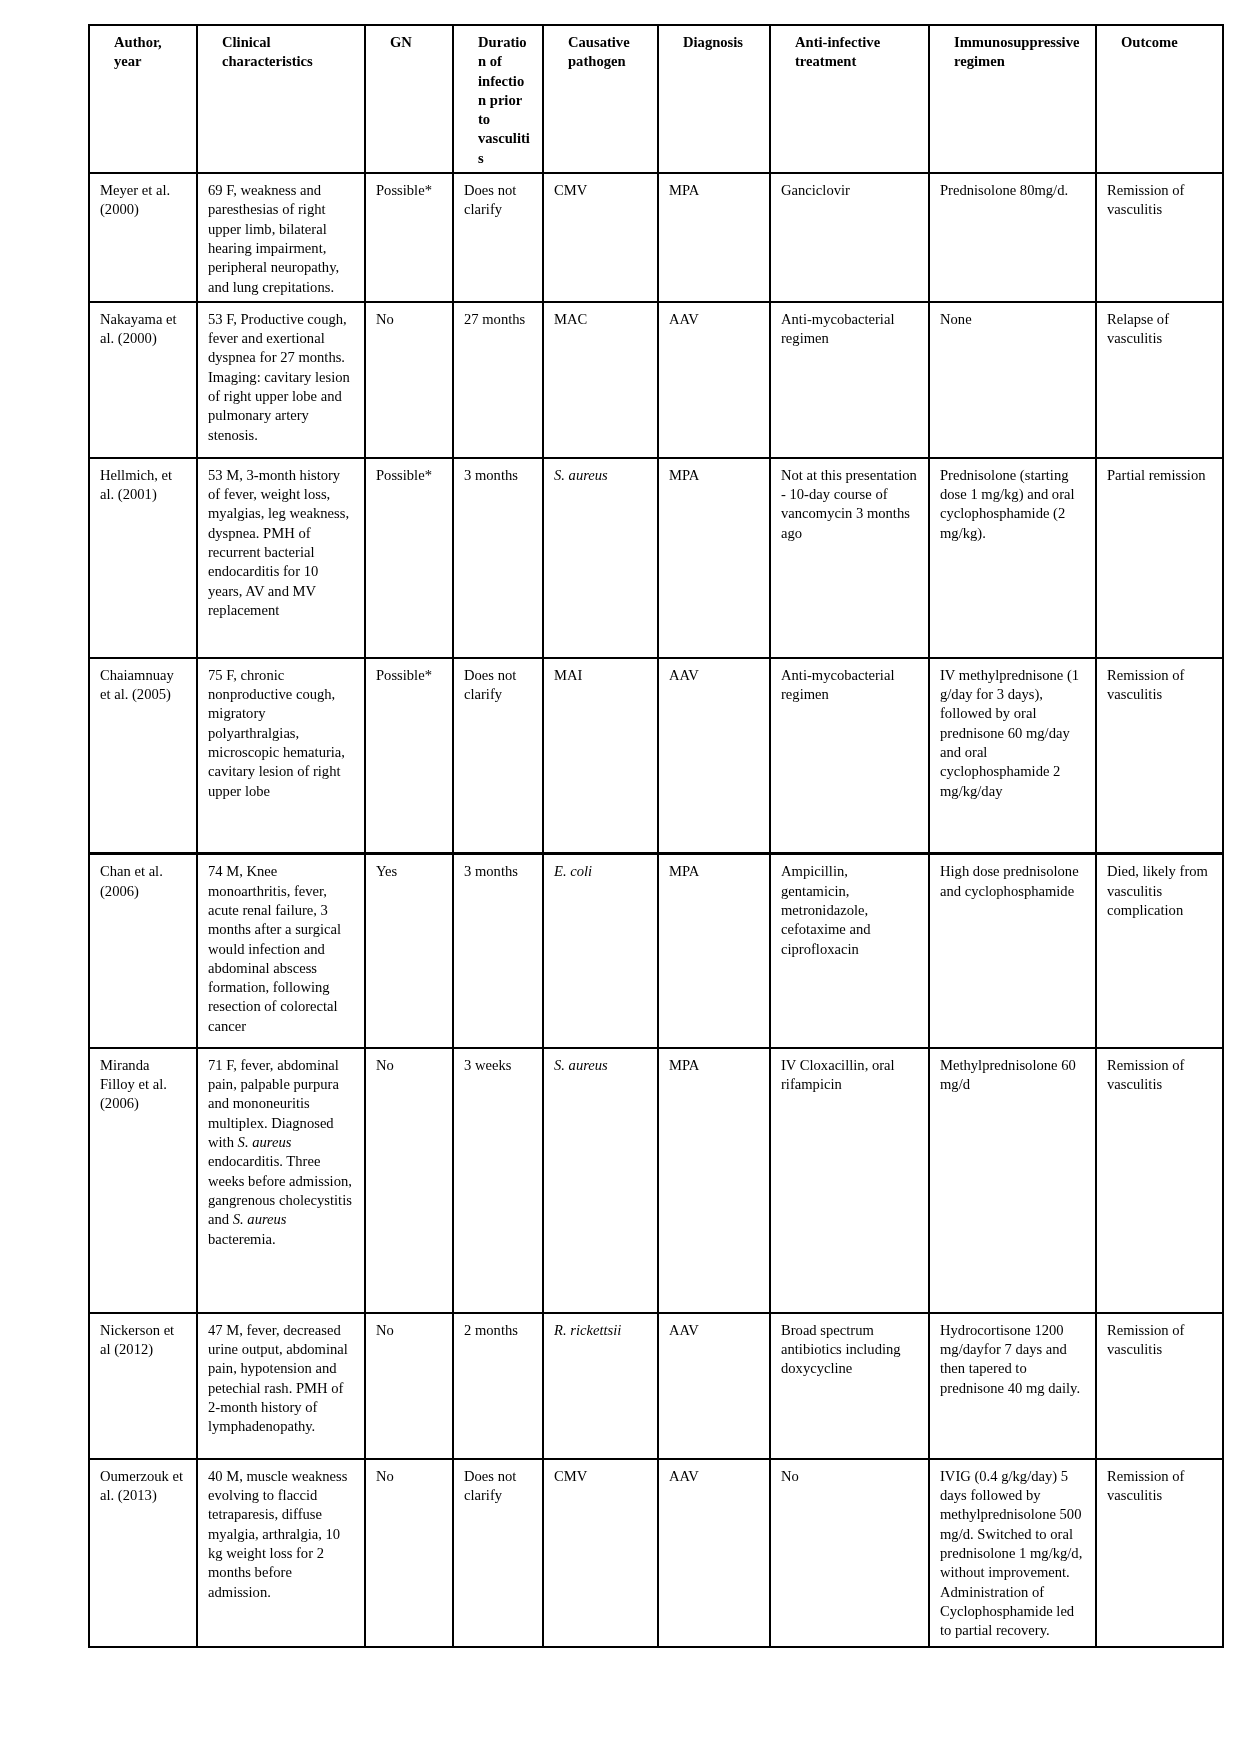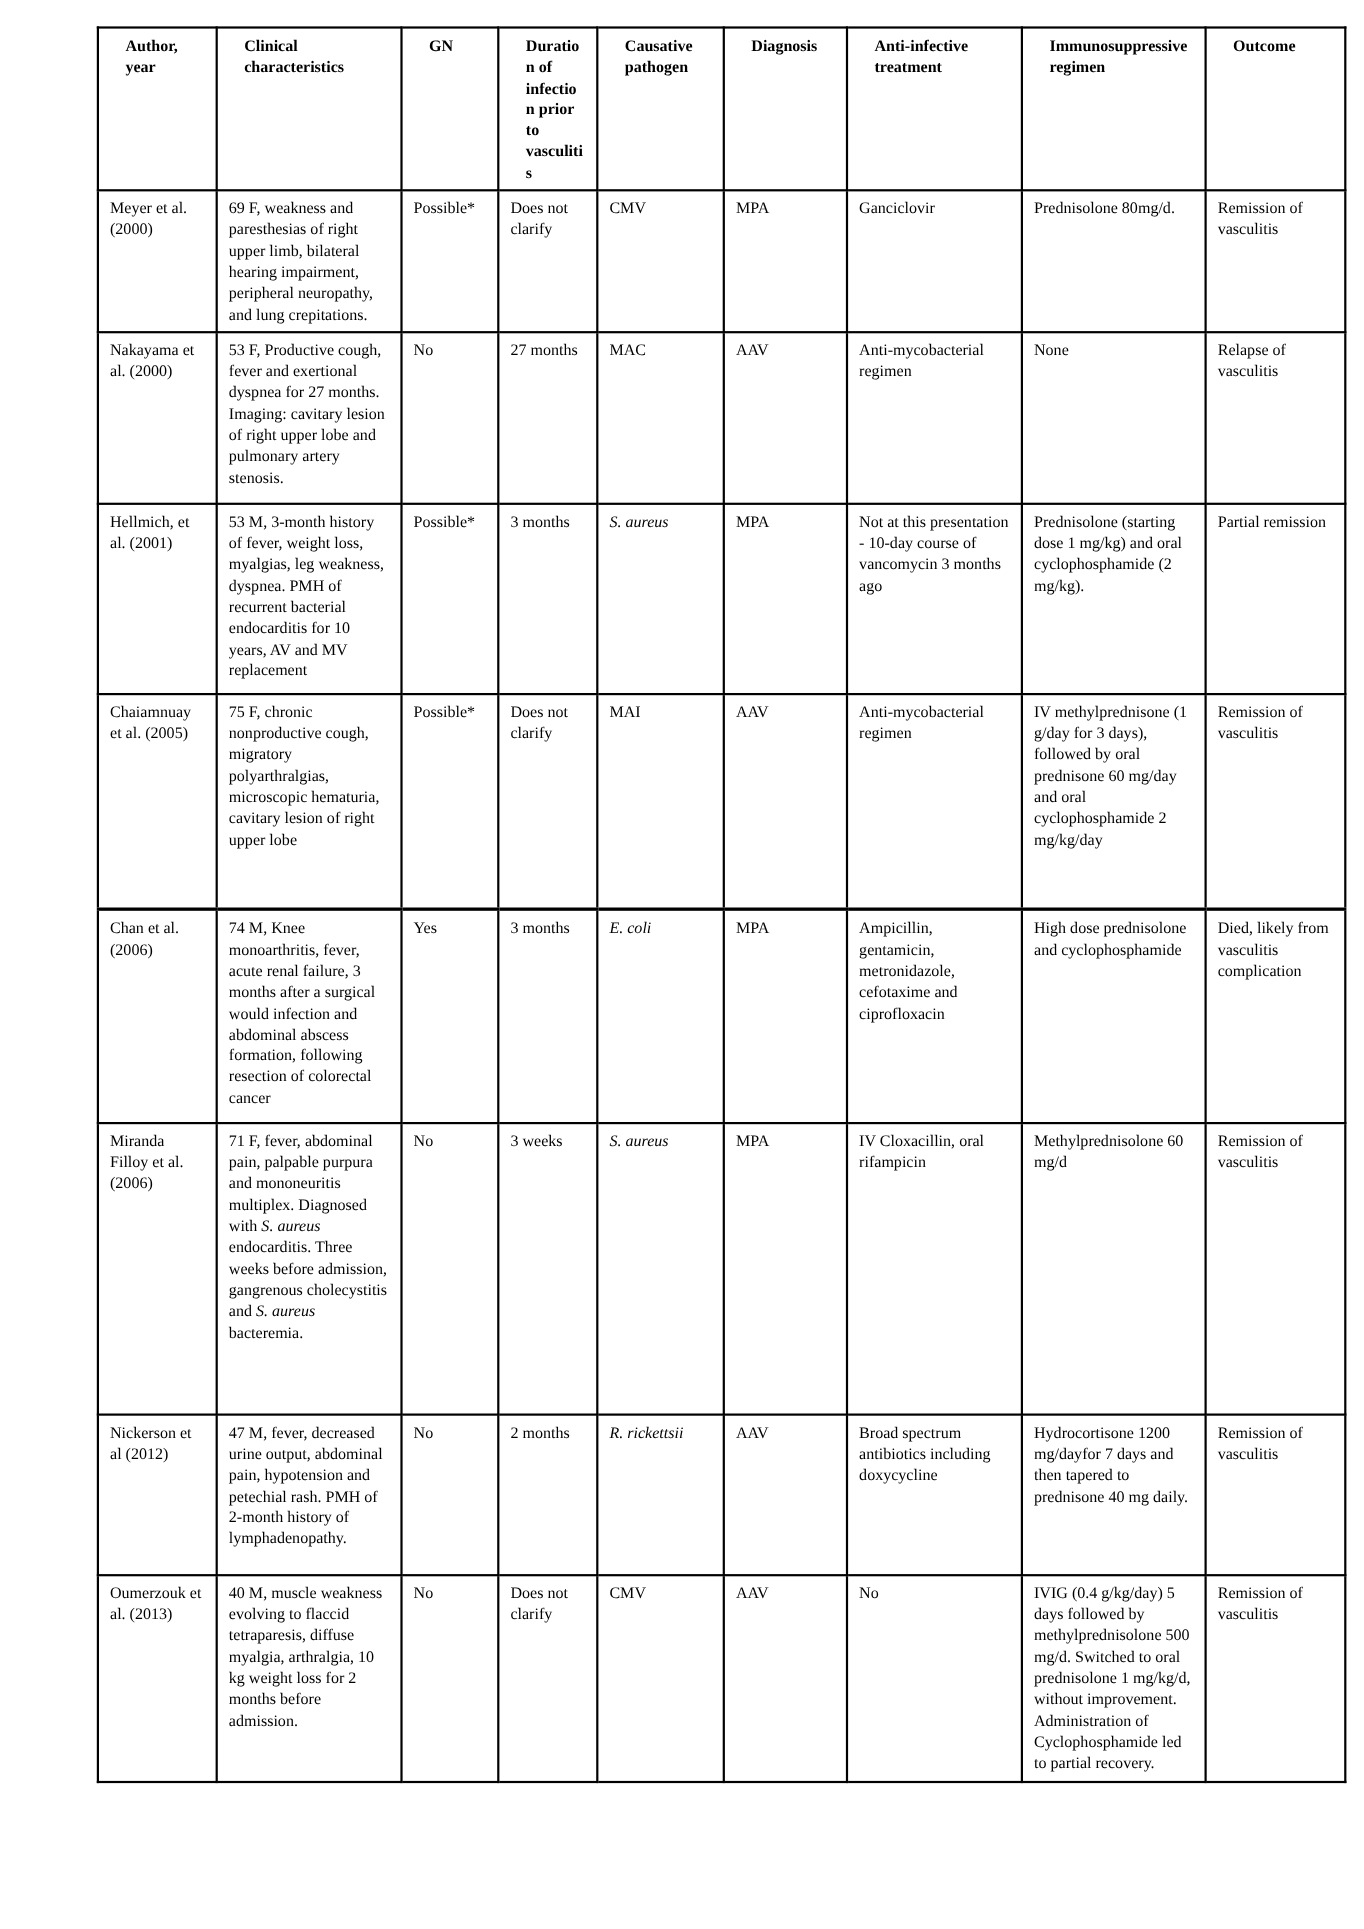--- a/index.html
+++ b/index.html
@@ -7,21 +7,21 @@
          font-family: "Liberation Serif", "DejaVu Serif", serif; color: #000; }
   .page { position: absolute; left: 88px; top: 24px; }
   table { border-collapse: collapse; table-layout: fixed; width: 1134px; }
   td, th { border: 2px solid #000; vertical-align: top; text-align: left;
            padding: 7px 10px 4px 10px; font-size: 14.6px; line-height: 19.3px;
            word-wrap: break-word; }
   th { font-weight: bold; padding-left: 24px; }
   tr.head { height: 99px; }
   tr.r0 { height: 120px; }
   tr.r1 { height: 156px; }
-  tr.r2 { height: 173px; }
+  tr.r2 { height: 200px; }
   tr.r3 { height: 196px; }
   tr.r4 { height: 194px; }
   tr.r5 { height: 265px; }
   tr.r6 { height: 146px; }
   tr.r7 { height: 188px; }
   tr.r3 td { border-bottom-width: 3px; }
   i { }
 </style>
 </head>
 <body>

